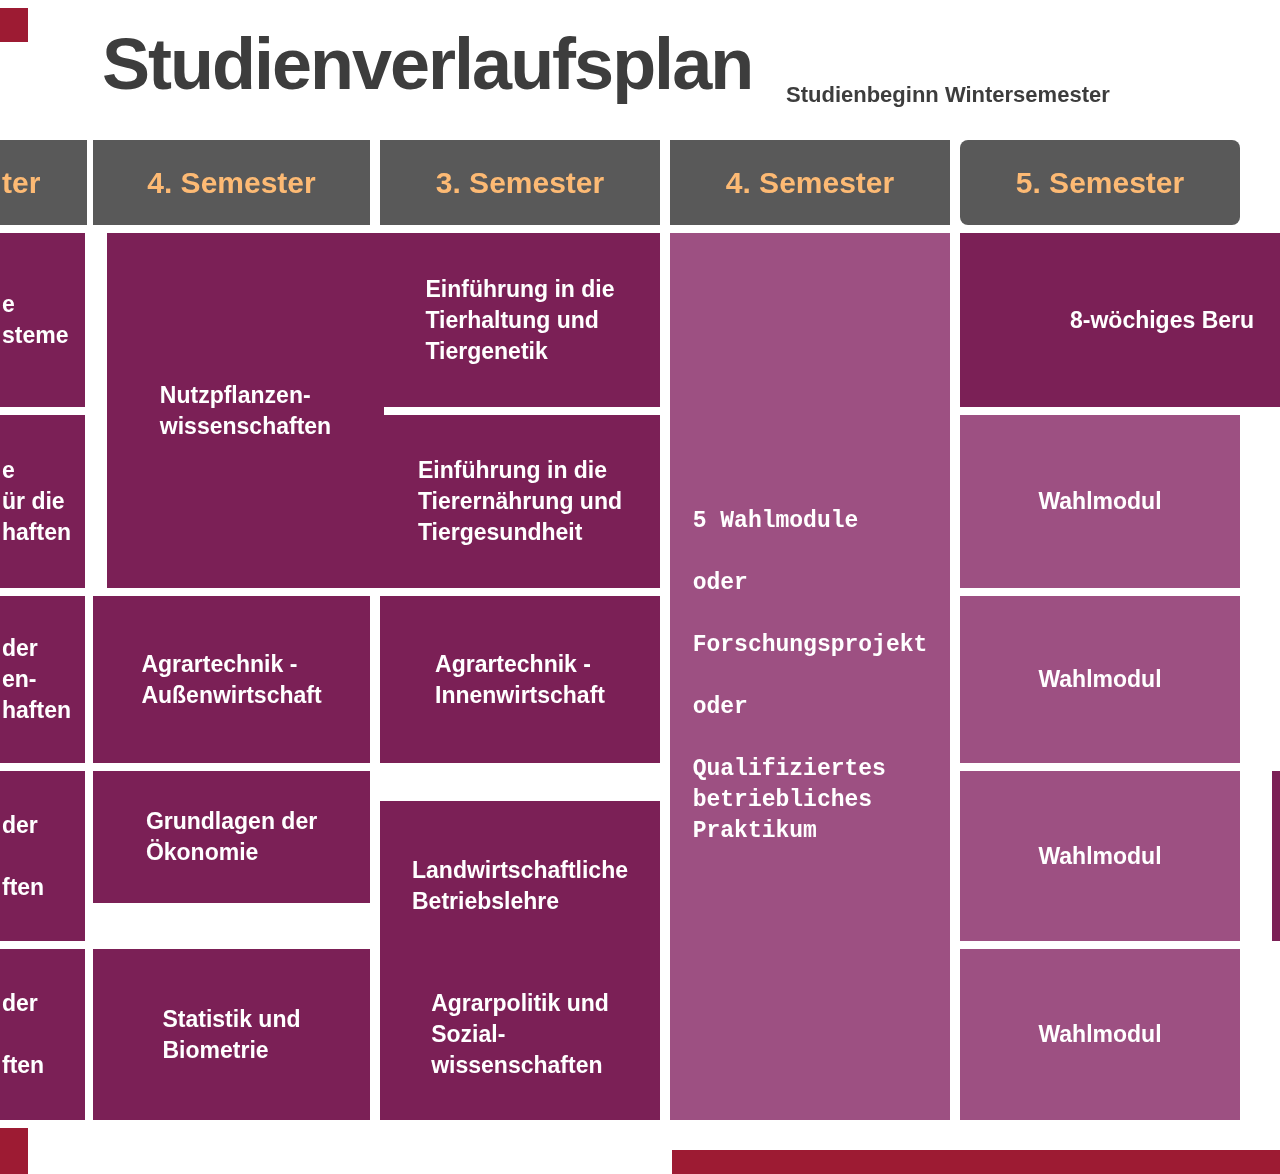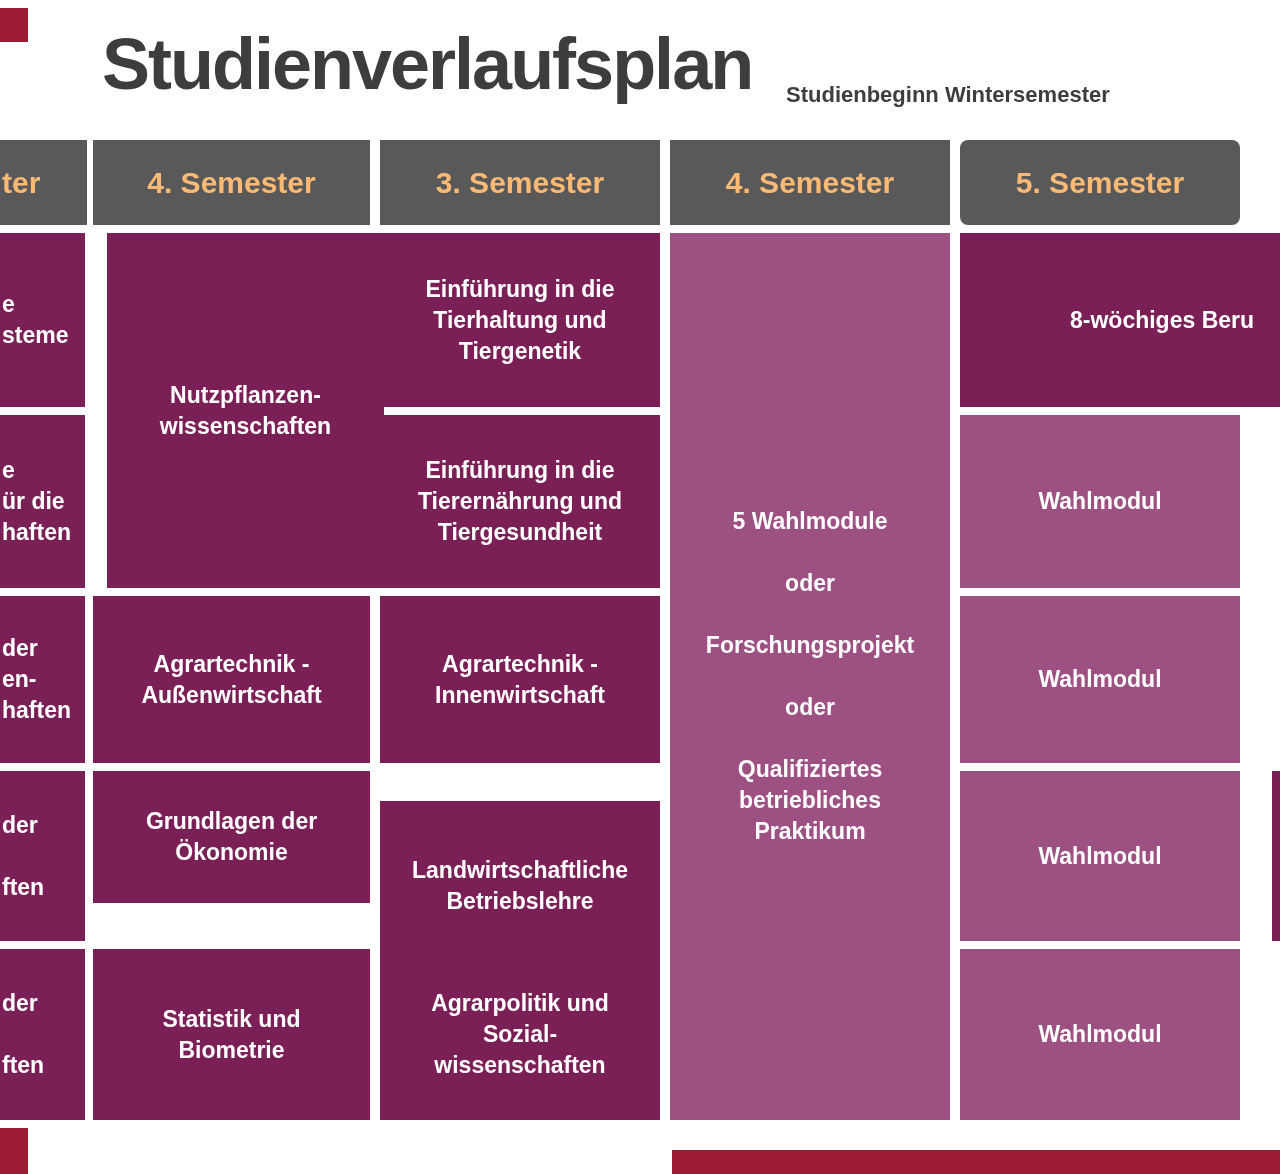--- a/index.html
+++ b/index.html
@@ -47,21 +47,20 @@
   }
   .cell {
     position: absolute;
     color: #ffffff;
     font-size: 23px;
     line-height: 31px;
     font-weight: bold;
     display: flex;
     align-items: center;
     justify-content: center;
-    text-align: center;
     white-space: pre-line;
     box-sizing: border-box;
   }
   .dark  { background: var(--module-dark, #7b2056); }
   .light { background: var(--module-light, #9d5082); }
   .left-cut {
     justify-content: flex-start;
     text-align: left;
     padding-left: 2px;
   }
@@ -116,21 +115,21 @@
 Tierernährung und
 Tiergesundheit</div>
   <div class="cell dark" style="left:380px; top:596px; width:280px; height:167px;">Agrartechnik -
 Innenwirtschaft</div>
   <div class="cell dark" style="left:380px; top:771px; width:280px; height:170px;margin-top:30px;">Landwirtschaftliche
 Betriebslehre</div>
   <div class="cell dark" style="left:380px; top:949px; width:280px; height:171px;">Agrarpolitik und
 Sozial-
 wissenschaften</div>
 
-  <div class="cell light" style="left:670px; top:233px; width:280px; height:887px;">5 Wahlmodule
+  <div class="cell light" style="left:670px; top:233px; width:280px; height:887px;font-family:Liberation Mono, monospace;">5 Wahlmodule
 
 oder
 
 Forschungsprojekt
 
 oder
 
 Qualifiziertes
 betriebliches
 Praktikum</div>

